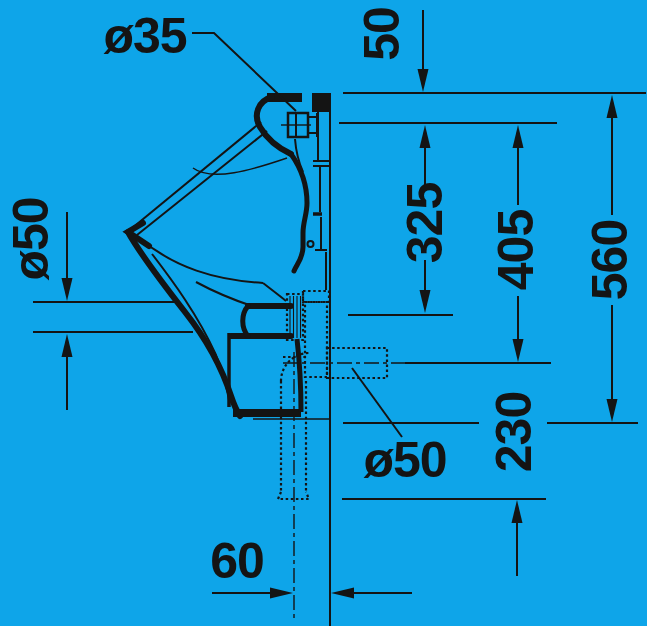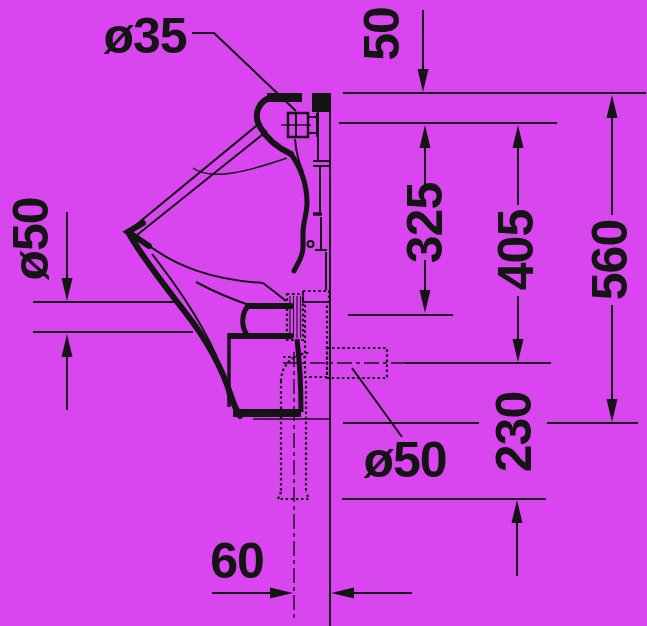--- a/index.html
+++ b/index.html
@@ -1,16 +1,16 @@
 <!DOCTYPE html>
 <html><head>
 <meta charset="utf-8">
 <style>
   html,body{margin:0;padding:0;background:#fff;}
-  .stage{position:relative;width:647px;height:626px;background:#d946ef;overflow:hidden;}
+  .stage{position:relative;width:647px;height:626px;background:#0ea5e9;overflow:hidden;}
   svg{display:block;}
   text{font-family:"Liberation Sans","DejaVu Sans",sans-serif;font-weight:bold;
        font-size:50px;letter-spacing:-1px;fill:#141414;}
   .ln{stroke:#141414;fill:none;}
   .w1{stroke-width:1.4;} .w2{stroke-width:2;} .w3{stroke-width:3.5;}
   .w5{stroke-width:5;} .w6{stroke-width:6;} .w8{stroke-width:8;}
   .dot{stroke-dasharray:2.5 2.6;stroke-width:2.2;}
   .cl{stroke-dasharray:15 4 4 4;stroke-width:1.4;}
   .arr{fill:#141414;stroke:none;}
   .rc{stroke-linecap:round;}

